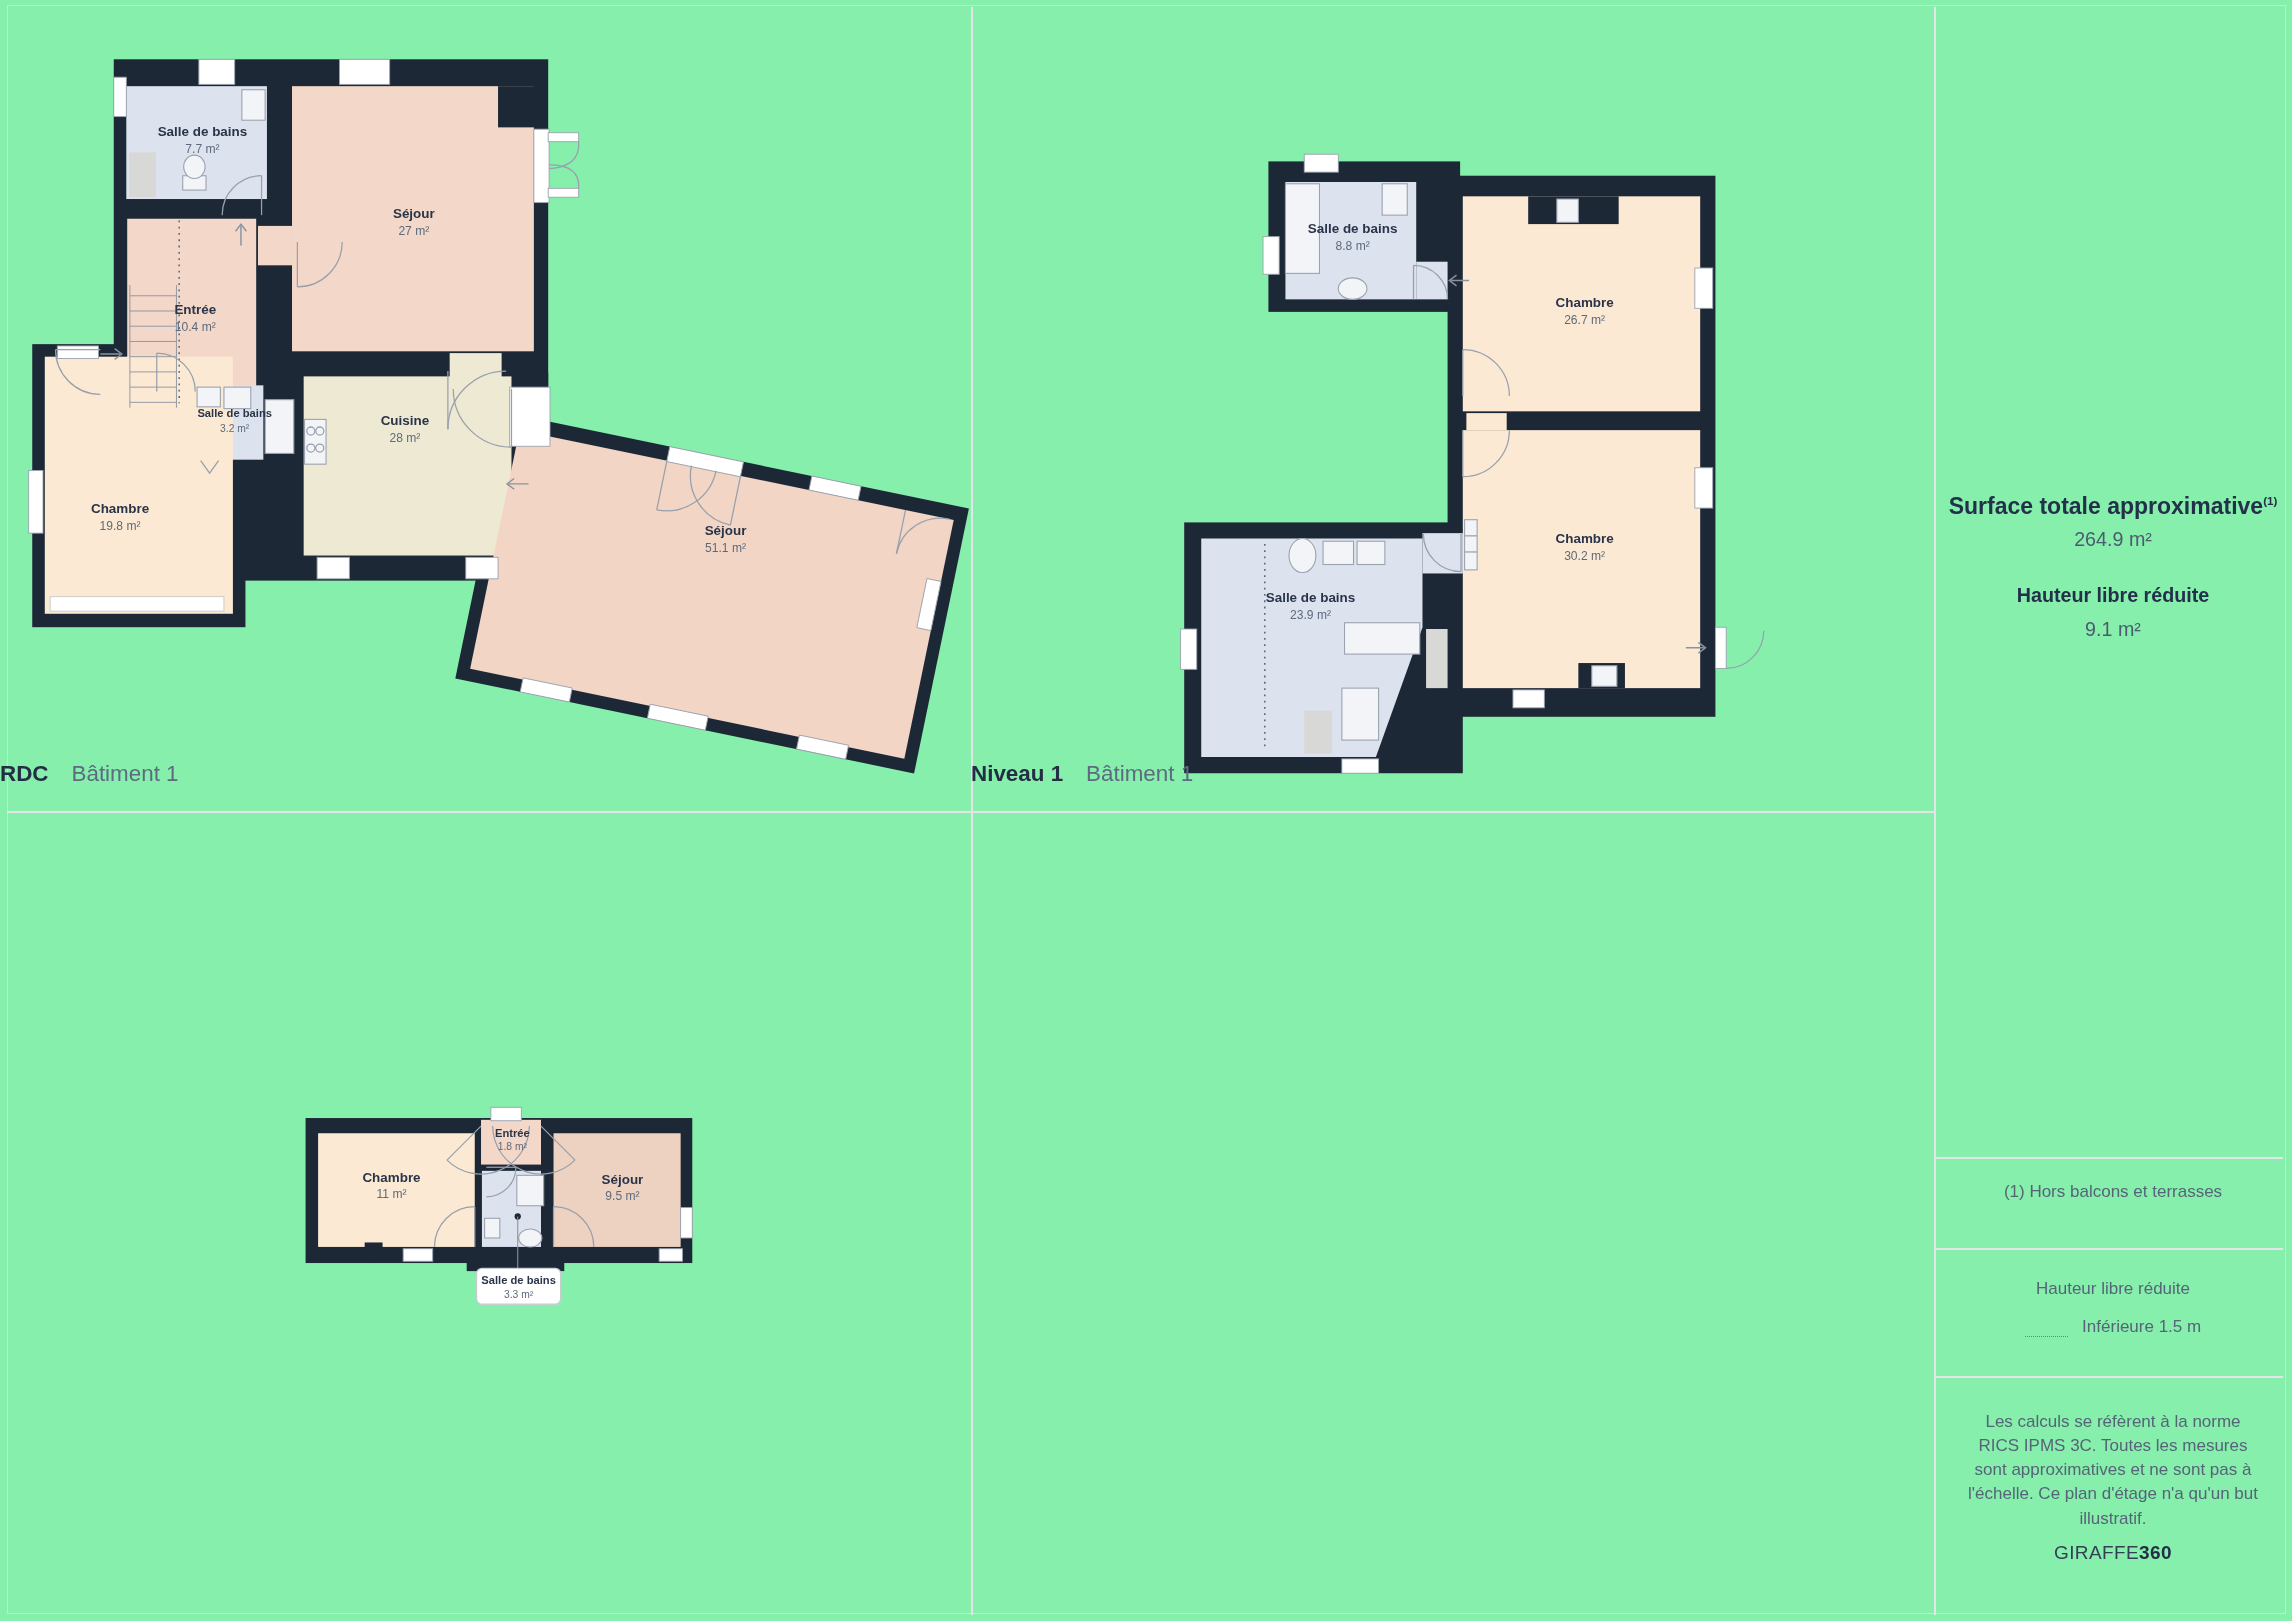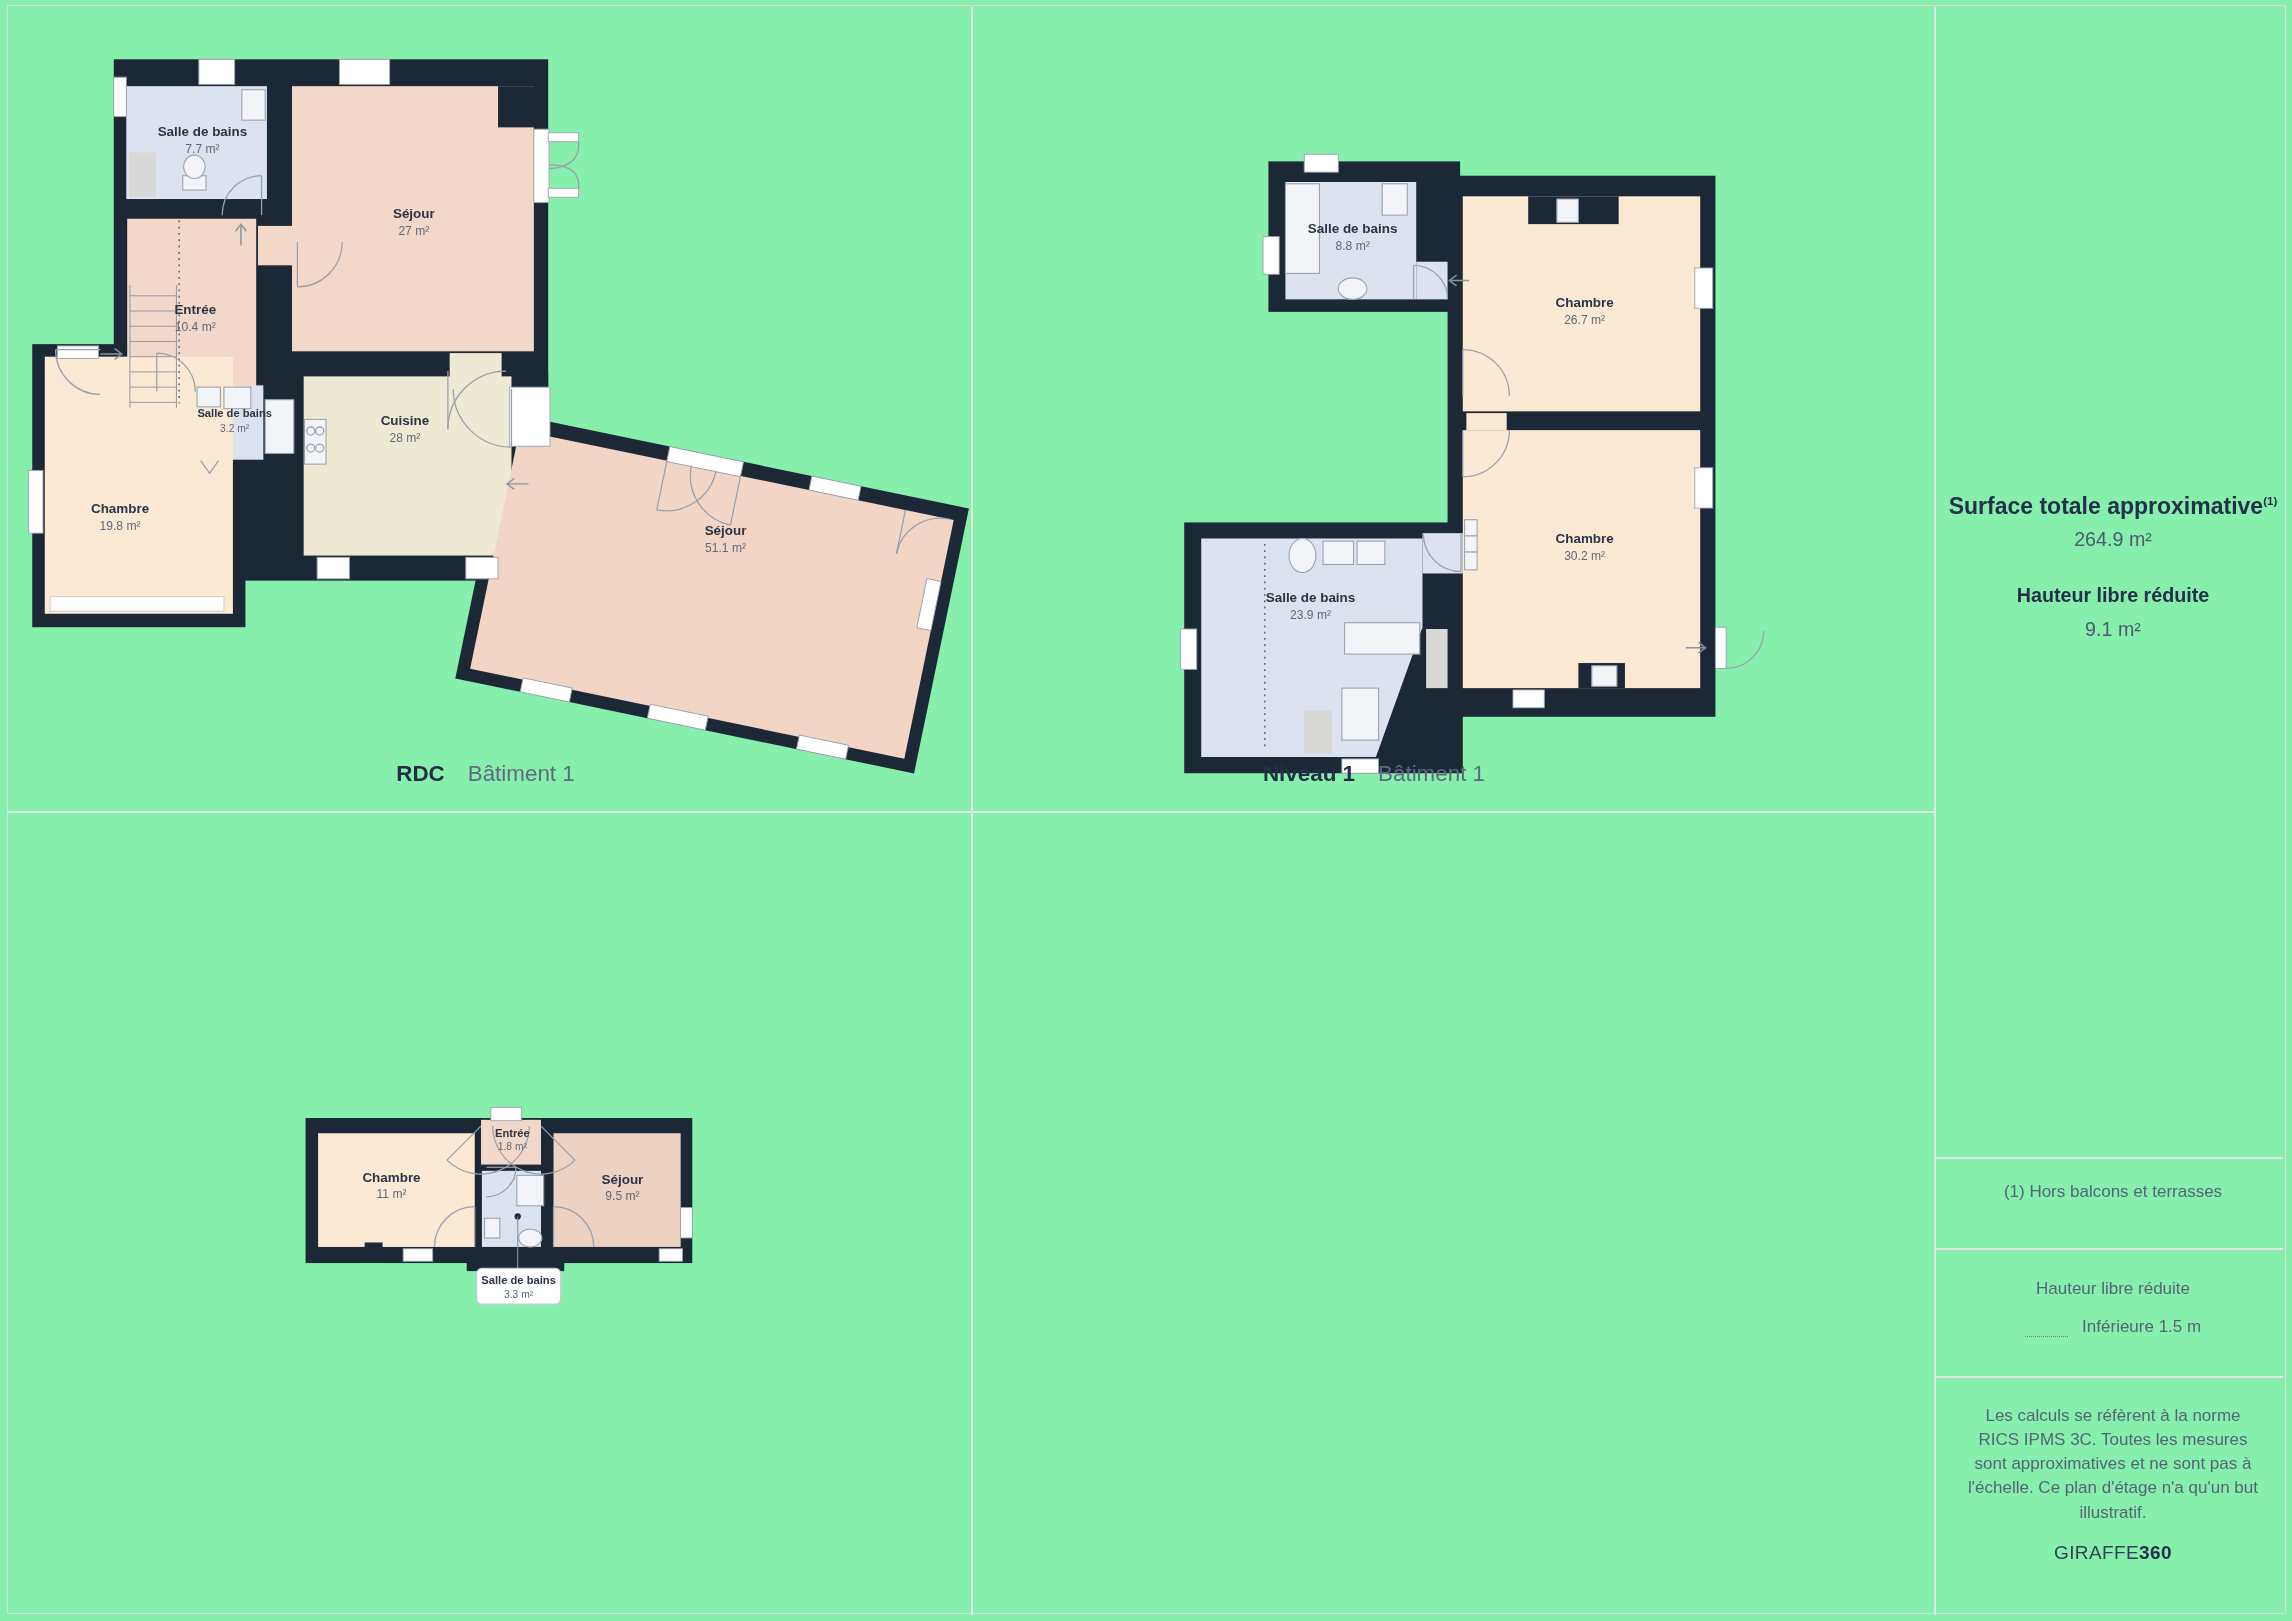--- a/index.html
+++ b/index.html
@@ -17,32 +17,32 @@
   .ra-s{font-size:11.5px;fill:#5c6a7c;}
   .wall{fill:#1d2837;}
   .fx{fill:#f2f4f8;stroke:#9aa2ae;stroke-width:1.2;}
   .fxg{fill:#d8d8d6;}
   .win{fill:#ffffff;stroke:#9aa2ae;stroke-width:1;}
   .arc{fill:none;stroke:#98a0ac;stroke-width:1.4;}
   .leaf{stroke:#98a0ac;stroke-width:1.4;}
   .arrow{stroke:#8a93a0;stroke-width:1.6;fill:none;}
   .dotl{stroke:#4a5568;stroke-width:1.5;stroke-dasharray:2 5;fill:none;}
   .stair{stroke:#8a93a0;stroke-width:1;fill:none;}
-  .title-row{position:absolute;text-align:center;font-size:22.4px;}
+  .title-row{position:absolute;font-size:22.4px;}
   .title-bold{font-weight:bold;color:#232e45;}
   .title-light{color:#5d6b80;margin-left:23px;}
   .sidebar{position:absolute;left:1935px;top:0;width:356px;}
   .sb-center{position:absolute;width:100%;text-align:center;}
   .sb-h{font-weight:bold;font-size:23px;color:#22304a;}
   .sb-h sup{font-size:11.6px;}
   .sb-v{font-size:19.7px;color:#4c5b6e;}
   .sb-note{font-size:17px;color:#566478;}
   .legend-row{display:flex;align-items:flex-end;justify-content:center;font-size:17px;color:#566478;}
   .legend-dash{display:inline-block;width:43px;border-top:1.8px dotted #717e8e;margin-right:14.3px;}
-  .sb-disc{font-size:17px;color:#566477;line-height:1.42;width:296px;margin:2px auto;}
+  .sb-disc{font-size:17px;color:#566477;line-height:1.42;width:296px;margin:8px auto;}
   .brand{font-size:19px;letter-spacing:0.4px;color:#333f55;}
   .brand b{color:#232f47;}
 </style>
 </head>
 <body>
 
 <div class="page">
   <div class="frame"></div>
   <div class="vline" style="left:971px"></div>
   <div class="vline" style="left:1934px"></div>

